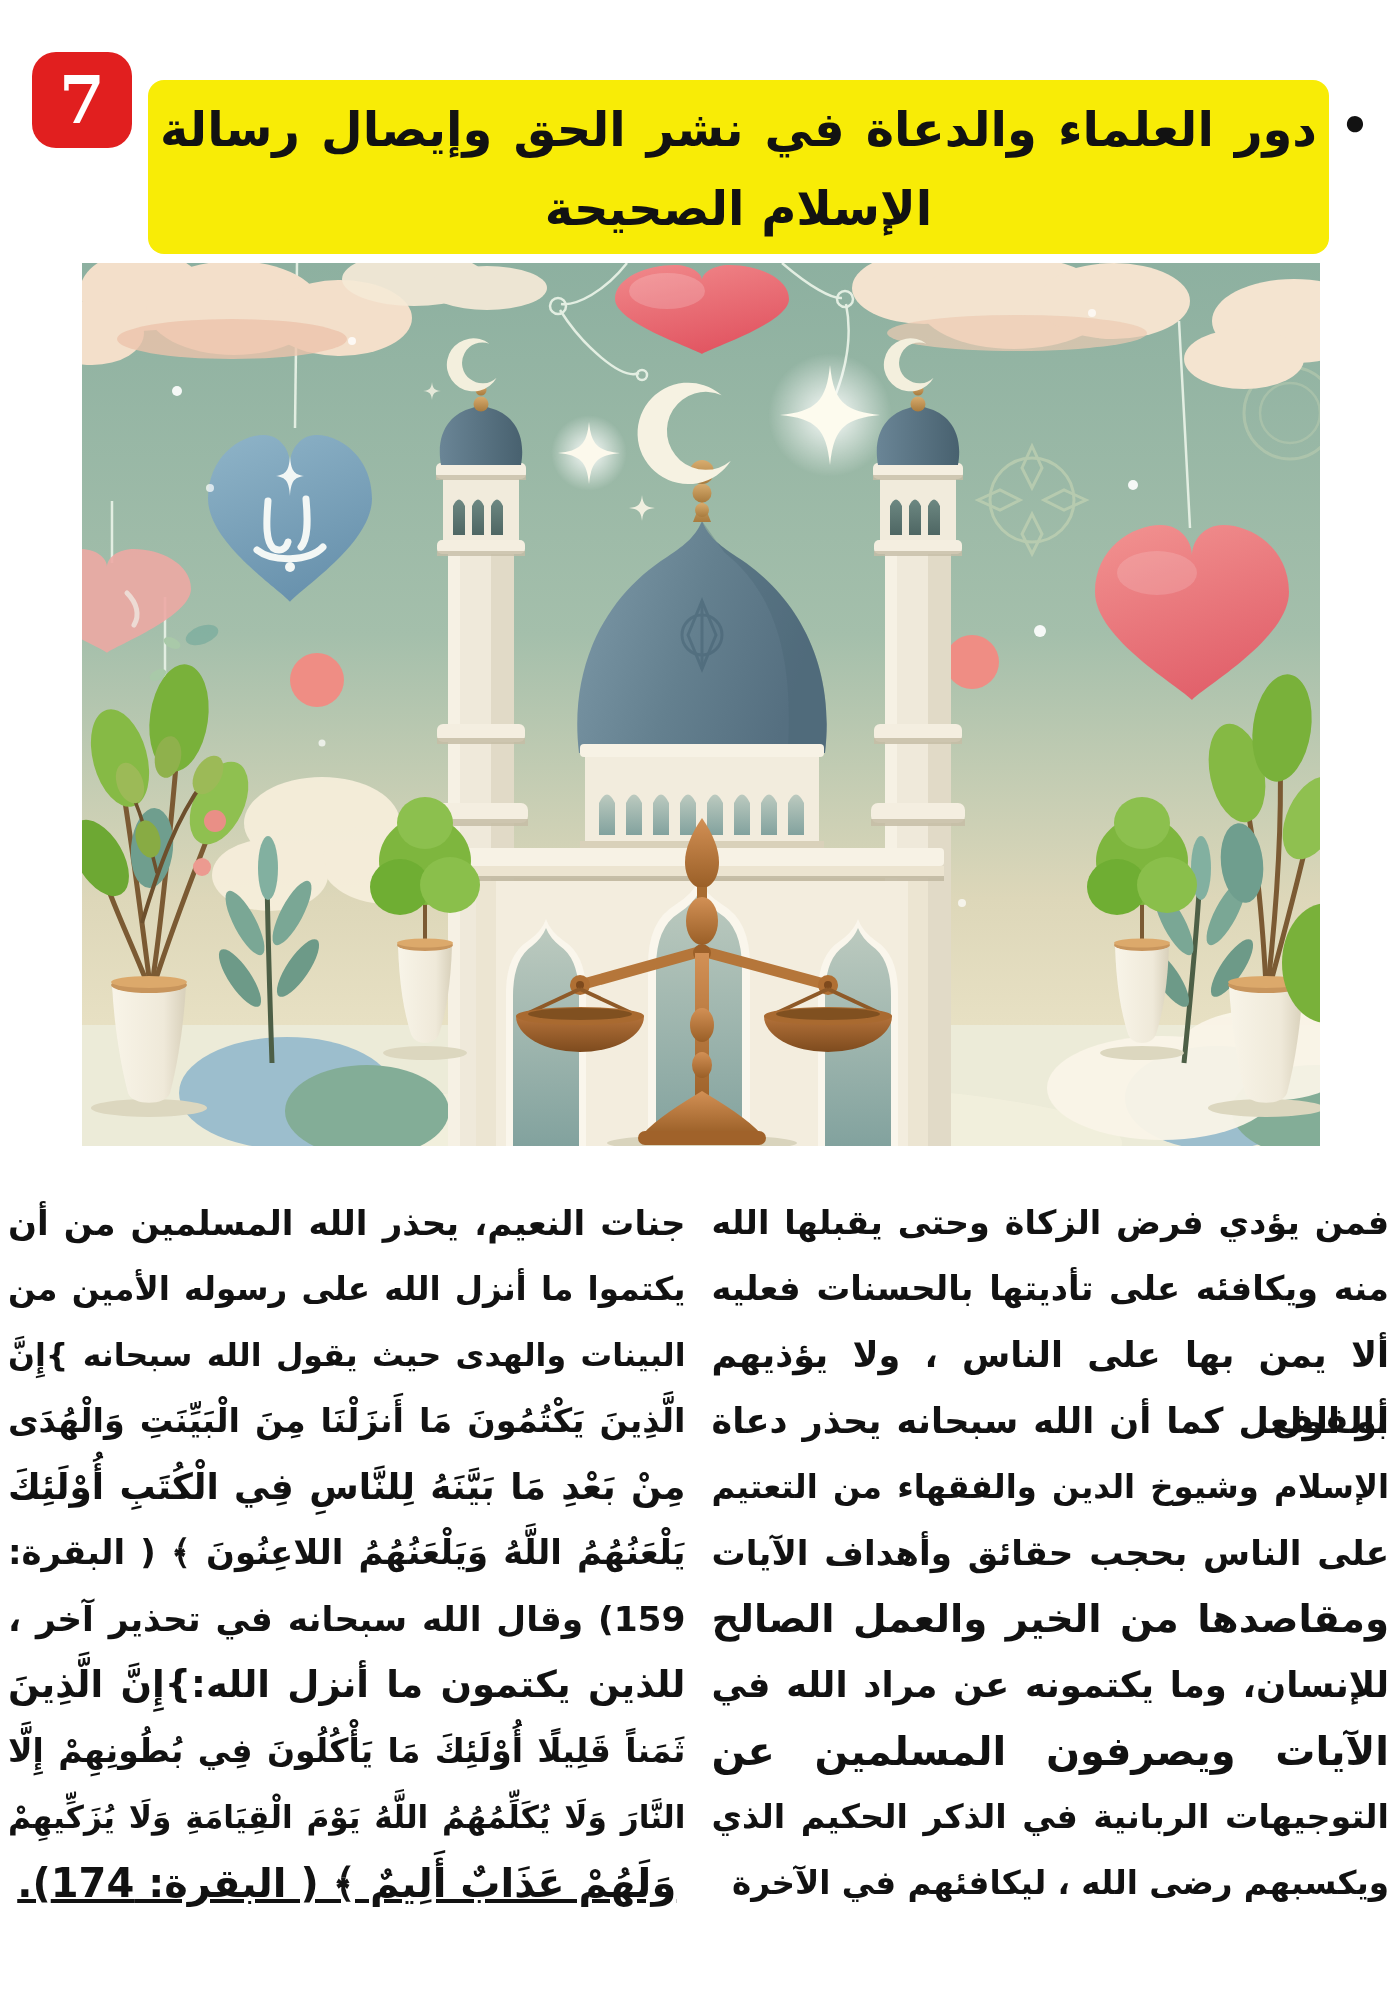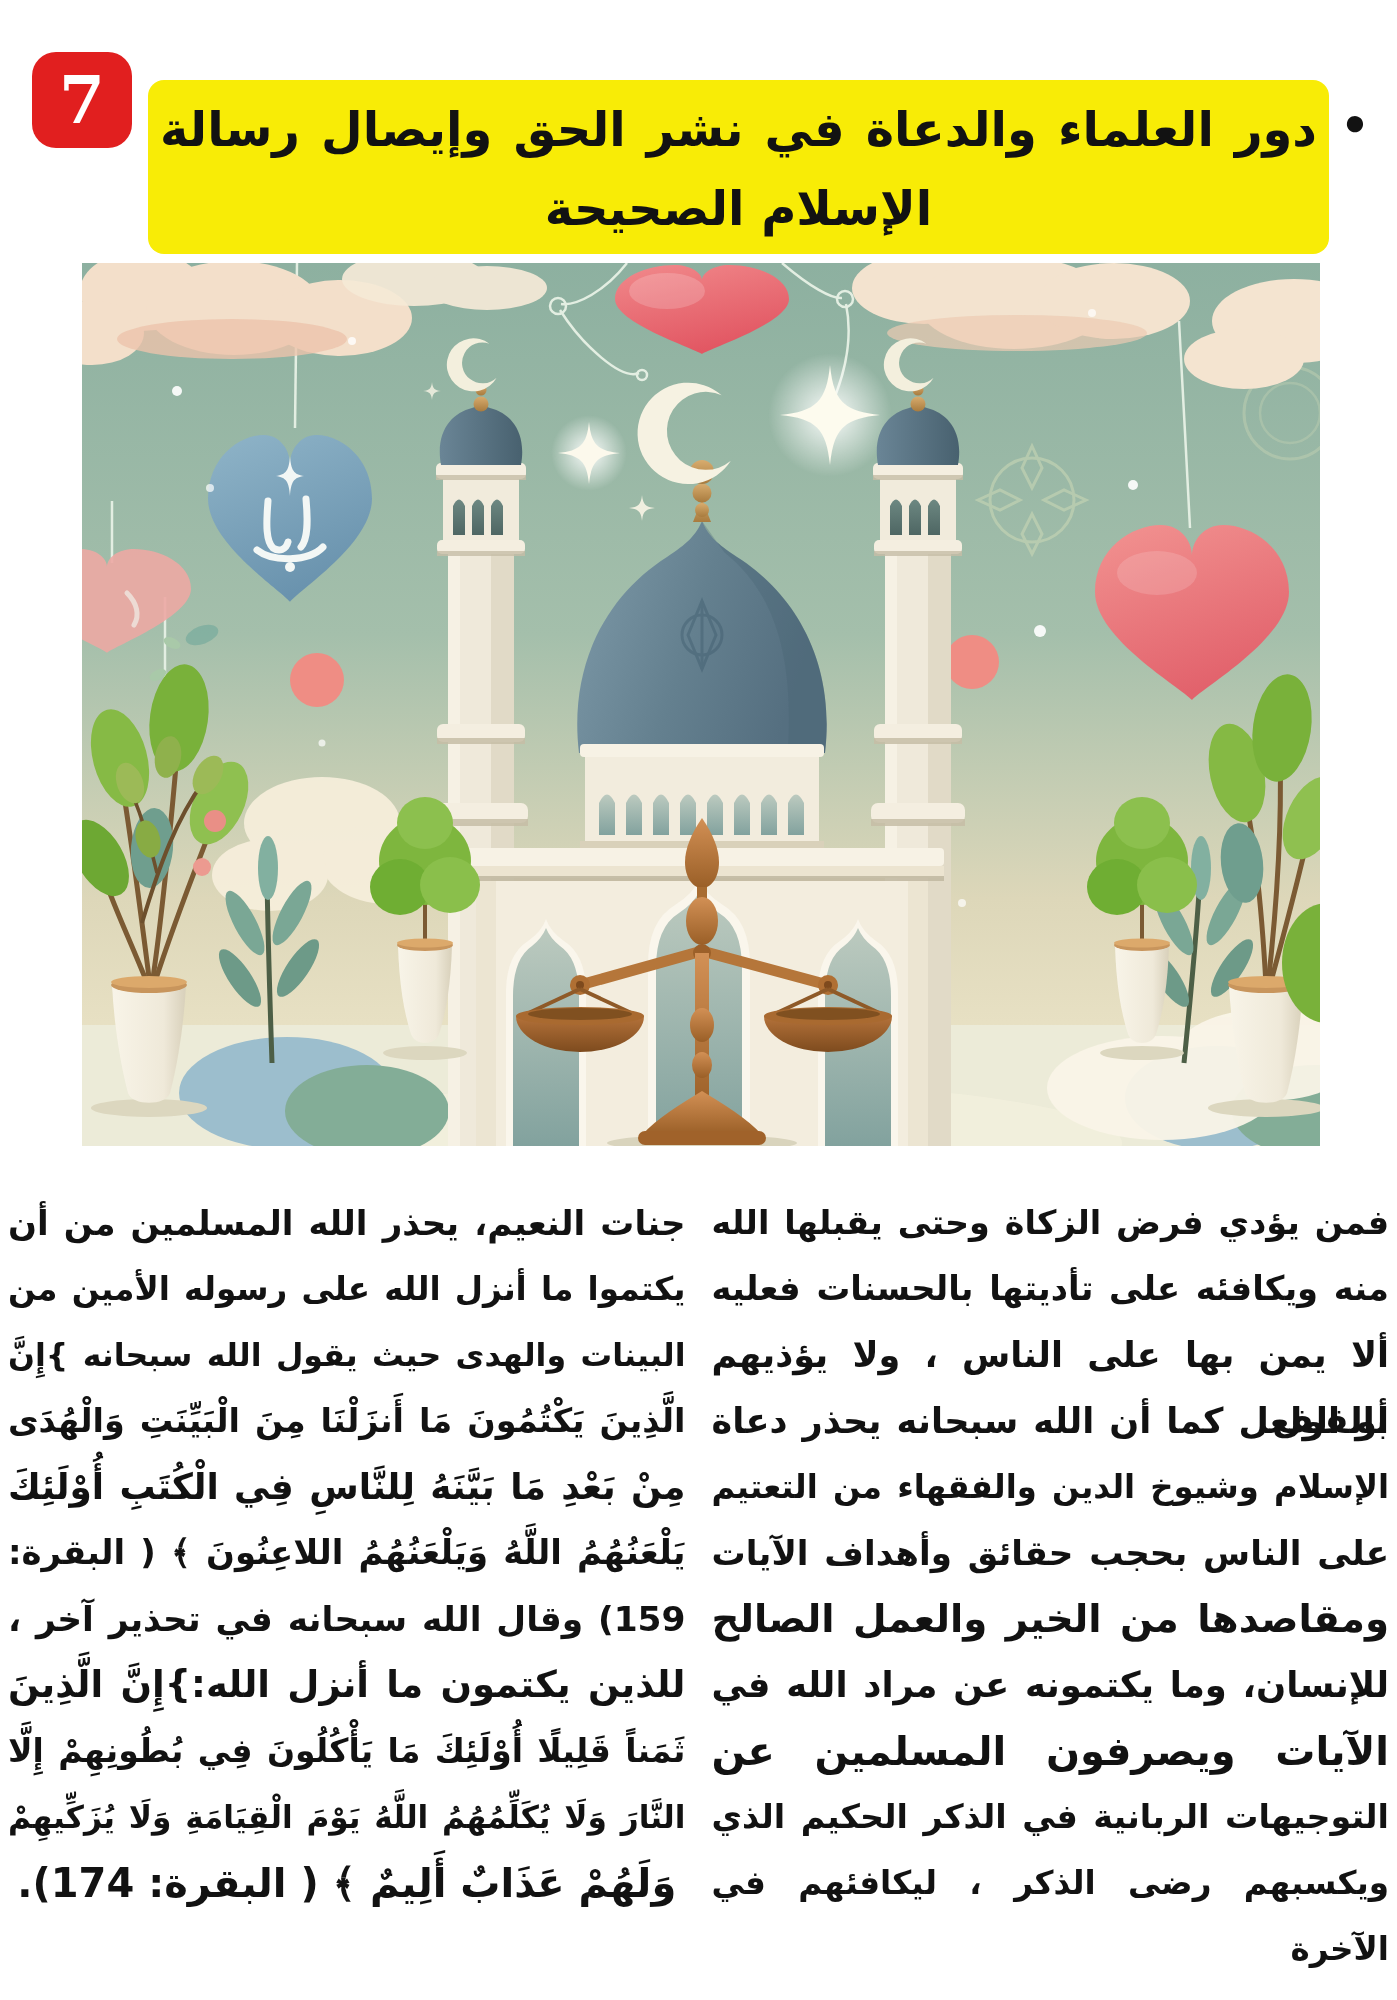--- a/index.html
+++ b/index.html
@@ -35,21 +35,21 @@
   .columns{
     position:absolute;top:1190px;left:8px;right:8px;bottom:10px;
     display:flex;gap:26px;
   }
   .col{flex:1;min-width:0;}
   .bline{
     height:66px;line-height:66px;font-size:40px;font-weight:bold;
     text-align:justify;text-align-last:justify;white-space:normal;overflow:visible;
   }
   .bline.last-right{text-align-last:right;}
-  .bline.last-center{text-align-last:center;}
+  .bline.last-center{text-align-last:center;text-decoration:underline;}
 </style>
 </head>
 <body>
 
 <div class="page">
 
   <div class="badge">
     <span>7</span>
   </div>
 
@@ -450,21 +450,21 @@
         <div class="bline fit" style="font-size: 33.3838px;">فمن يؤدي فرض الزكاة وحتى يقبلها الله</div>
         <div class="bline fit" style="font-size: 33.7694px;">منه ويكافئه على تأديتها بالحسنات فعليه</div>
         <div class="bline fit" style="font-size: 35px;">ألا يمن بها على الناس ، ولا يؤذيهم بالقول</div>
         <div class="bline fit" style="font-size: 35.122px;">أو الفعل كما أن الله سبحانه يحذر دعاة</div>
         <div class="bline fit" style="font-size: 32.2778px;">الإسلام وشيوخ الدين والفقهاء من التعتيم</div>
         <div class="bline fit" style="font-size: 34.1198px;">على الناس بحجب حقائق وأهداف الآيات</div>
         <div class="bline fit" style="font-size: 38.7429px;">ومقاصدها من الخير والعمل الصالح</div>
         <div class="bline fit" style="font-size: 35.4057px;">للإنسان، وما يكتمونه عن مراد الله في</div>
         <div class="bline fit">الآيات ويصرفون المسلمين عن</div>
         <div class="bline fit" style="font-size: 33.3414px;">التوجيهات الربانية في الذكر الحكيم الذي</div>
-        <div class="bline fit last-right" style="font-size: 32.6382px;">ويكسبهم رضى الذكر ، ليكافئهم في الآخرة</div>
+        <div class="bline fit last-right" style="font-size: 32.6382px;">ويكسبهم رضى الله ، ليكافئهم في الآخرة</div>
       </div>
     <div class="col">
         <div class="bline fit" style="font-size: 33.9876px;">جنات النعيم، يحذر الله المسلمين من أن</div>
         <div class="bline fit" style="font-size: 32.5978px;">يكتموا ما أنزل الله على رسوله الأمين من</div>
         <div class="bline fit" style="font-size: 31.6183px;">البينات والهدى حيث يقول الله سبحانه }إِنَّ</div>
         <div class="bline fit" style="font-size: 33.4262px;">الَّذِينَ يَكْتُمُونَ مَا أَنزَلْنَا مِنَ الْبَيِّنَتِ وَالْهُدَى</div>
         <div class="bline fit" style="font-size: 35.8887px;">مِنْ بَعْدِ مَا بَيَّنَهُ لِلنَّاسِ فِي الْكُتَبِ أُوْلَئِكَ</div>
         <div class="bline fit" style="font-size: 33.9px;">يَلْعَنُهُمُ اللَّهُ وَيَلْعَنُهُمُ اللاعِنُونَ ﴾ ( البقرة:</div>
         <div class="bline fit" style="font-size: 34.4325px;">‏159) وقال الله سبحانه في تحذير آخر ،</div>
         <div class="bline fit" style="font-size: 37px;">للذين يكتمون ما أنزل الله:}إِنَّ الَّذِينَ</div>

